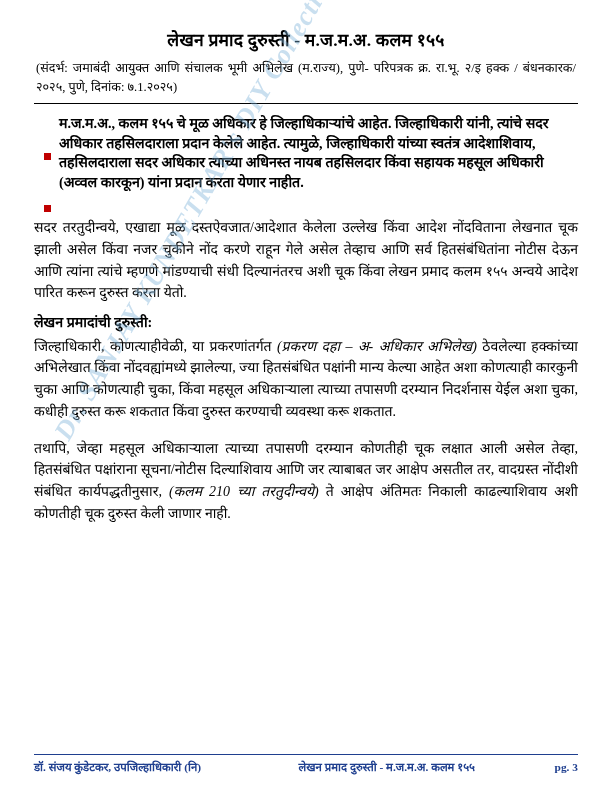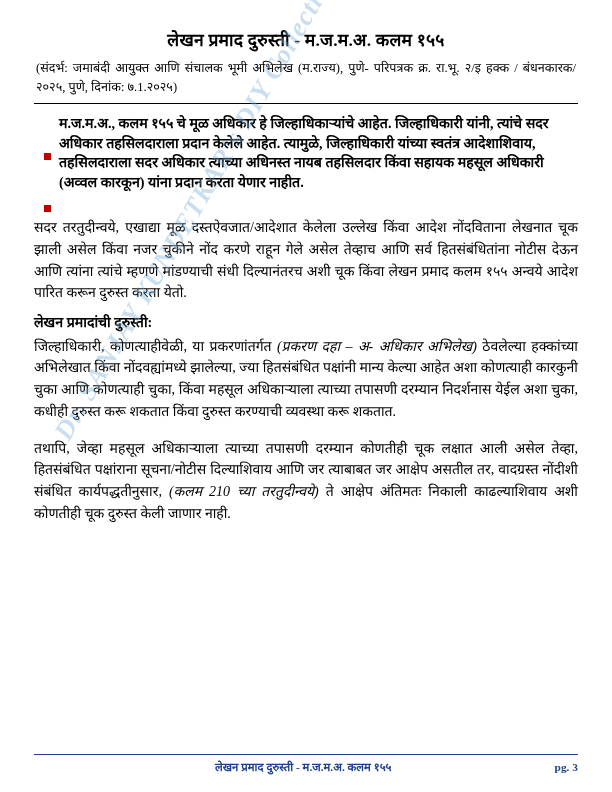--- a/index.html
+++ b/index.html
@@ -155,18 +155,19 @@
 
   <div class="sub-head">लेखन प्रमादांची दुरुस्ती:</div>
 
   <p class="body tight"><span>जिल्हाधिकारी, कोणत्याहीवेळी, या प्रकरणांतर्गत </span><span class="ital">(प्रकरण दहा – अ- अधिकार अभिलेख)</span><span> ठेवलेल्या हक्कांच्या अभिलेखात किंवा नोंदवह्यांमध्ये झालेल्या, ज्या हितसंबंधित पक्षांनी मान्य केल्या आहेत अशा कोणत्याही कारकुनी चुका आणि कोणत्याही चुका, किंवा महसूल अधिकाऱ्याला त्याच्या तपासणी दरम्यान निदर्शनास येईल अशा चुका, कधीही दुरुस्त करू शकतात किंवा दुरुस्त करण्याची व्यवस्था करू शकतात.</span></p>
 
   <p class="body"><span>तथापि, जेव्हा महसूल अधिकाऱ्याला त्याच्या तपासणी दरम्यान कोणतीही चूक लक्षात आली असेल तेव्हा, हितसंबंधित पक्षांराना सूचना/नोटीस दिल्याशिवाय आणि जर त्याबाबत जर आक्षेप असतील तर, वादग्रस्त नोंदीशी संबंधित कार्यपद्धतीनुसार, </span><span class="ital">(कलम 210 च्या तरतुदीन्वये)</span><span> ते आक्षेप अंतिमतः निकाली काढल्याशिवाय अशी कोणतीही चूक दुरुस्त केली जाणार नाही.</span></p>
 
   <div class="footer">
     <hr class="footer-rule">
     <div class="footer-row">
+      <div class="footer-left">डॉ. संजय कुंडेटकर, उपजिल्हाधिकारी (नि)</div>
       <div class="footer-center">लेखन प्रमाद दुरुस्ती - म.ज.म.अ. कलम १५५</div>
       <div class="footer-right">pg. 3</div>
     </div>
   </div>
 
 </div>
 
 </body></html>

